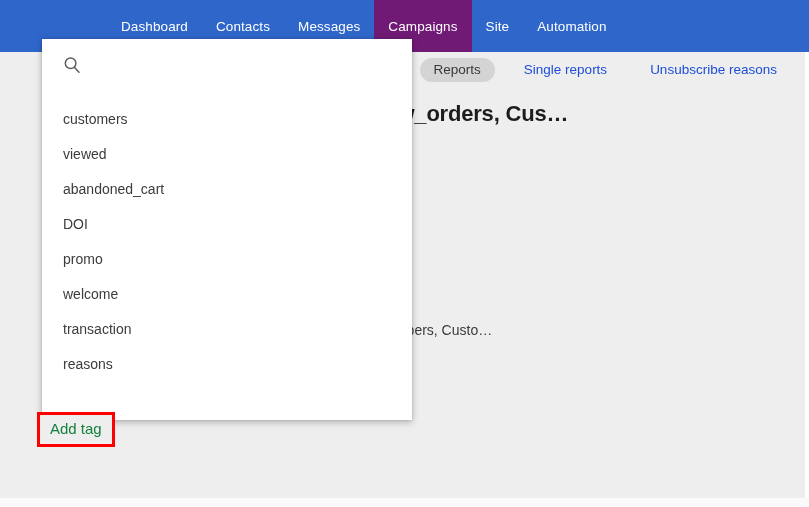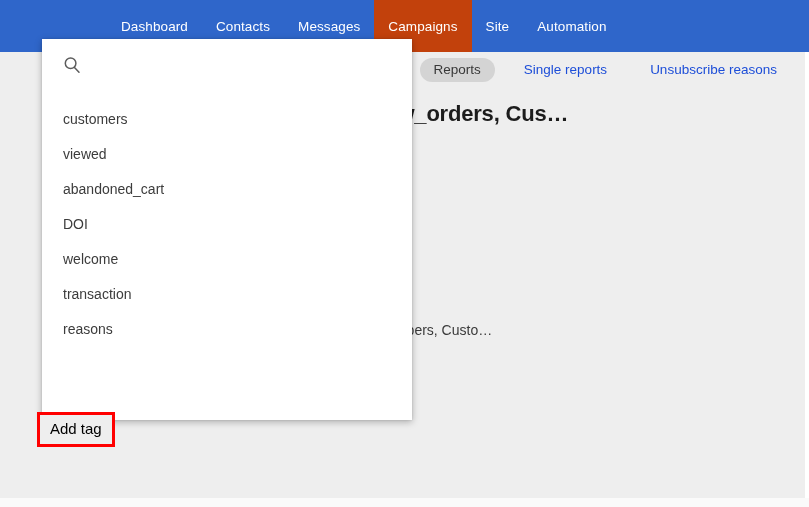--- a/index.html
+++ b/index.html
@@ -47,21 +47,21 @@
     color: #ffffff;
     font-size: 13.5px;
     font-weight: normal;
     letter-spacing: 0.1px;
     white-space: nowrap;
     cursor: pointer;
     height: 52px;
     box-sizing: border-box;
   }
   .nav-item.active {
-    background: #c2410c;
+    background: #701a75;
   }
 
   
   .subnav {
     position: absolute;
     left: 0;
     top: 52px;
     width: 809px;
     height: 36px;
     background: #eeeeee;
@@ -128,21 +128,21 @@
   }
 
   
   .add-tag {
     position: absolute;
     left: 37px;
     top: 412px;
     padding: 4px 10px 6px 10px;
     background: #eeeeee;
     border: 3px solid #ff0000;
-    color: #000000;
+    color: #15803d;
     font-size: 15px;
     line-height: 19px;
     cursor: pointer;
     box-sizing: border-box;
     z-index: 12;
   }
 
   
   .dropdown {
     position: absolute;
@@ -261,20 +261,21 @@
         </svg>
       </span>
       <input class="dd-search-input" type="text" placeholder="" style="">
     </div>
 
     <div class="dd-list">
       <div class="dd-item">customers</div>
       <div class="dd-item">viewed</div>
       <div class="dd-item">abandoned_cart</div>
       <div class="dd-item">DOI</div>
+      <div class="dd-item">promo</div>
       <div class="dd-item">welcome</div>
       <div class="dd-item">transaction</div>
       <div class="dd-item">reasons</div>
     </div>
   </div>
 
   <div class="add-tag">Add tag</div>
 
 </div>
 

